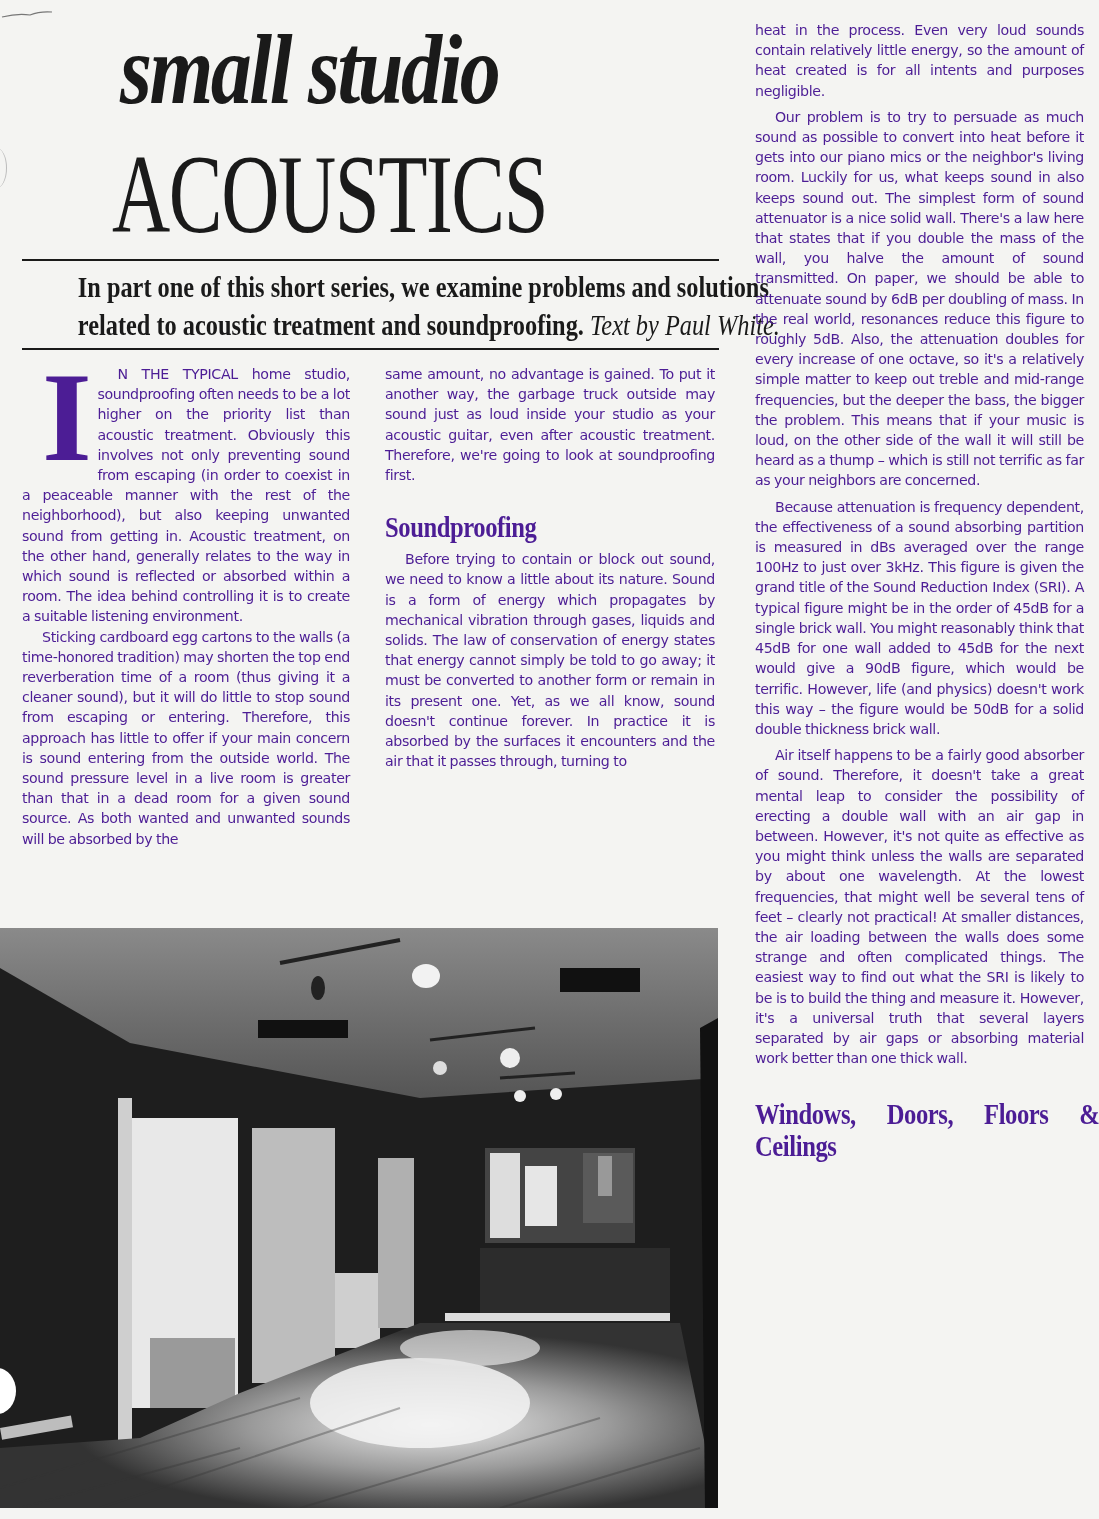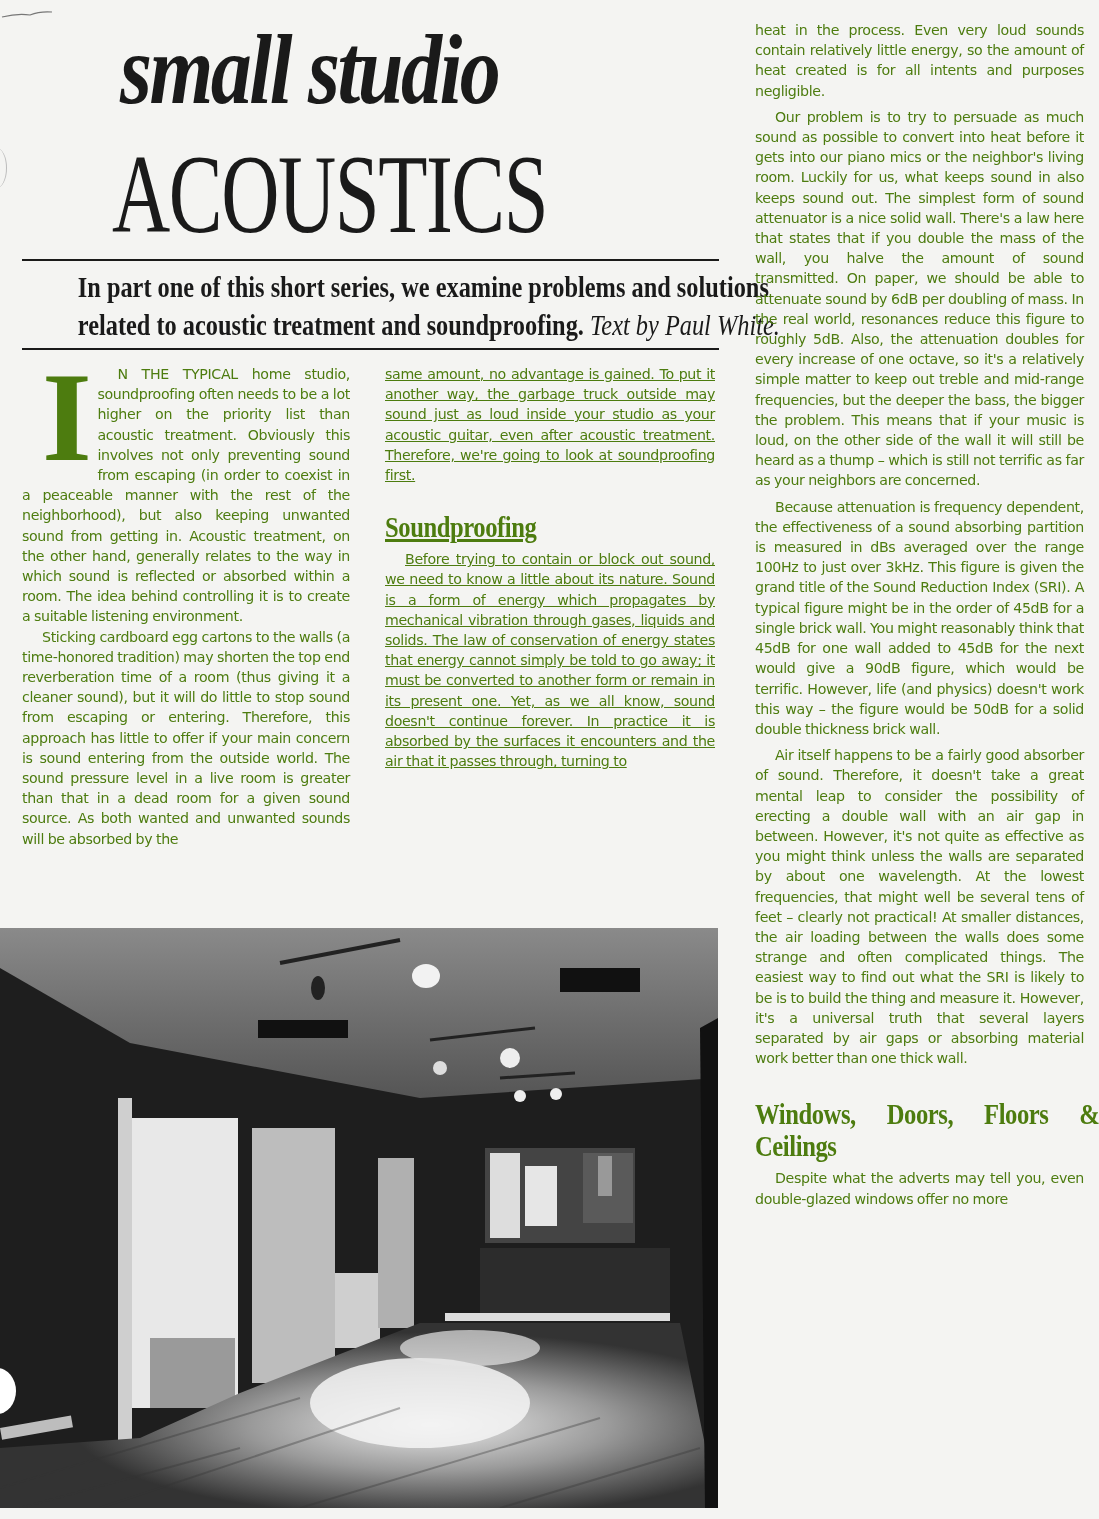--- a/index.html
+++ b/index.html
@@ -41,26 +41,26 @@
       white-space: nowrap;
     }
     .standfirst .credit { font-style: italic; font-weight: normal; }
     .col {
       position: absolute;
       font-family: "DejaVu Sans", sans-serif;
       font-size: 14.2px; line-height: 20.2px;
       text-align: justify;
       letter-spacing: -0.35px;
       word-spacing: -0.5px;
-      color: #4d7c0f;
+      color: #4c1d95;
     }
     .col p { margin: 0; text-indent: 20px; }
     .col p.noindent { text-indent: 0; }
     .col1 { left: 22px; top: 364px; width: 328px; }
-    .col2 { left: 385px; top: 364px; width: 330px; text-decoration: underline; }
+    .col2 { left: 385px; top: 364px; width: 330px; }
     .col3 { left: 755px; top: 20px; width: 329px; }
     .dropcap {
       float: left;
       font-family: "Liberation Serif", serif;
       font-weight: bold;
       font-size: 128px; line-height: 98px;
       margin: 4px 6px 0 0;
       height: 100px;
     }
     .dropcap-line { text-indent: 0; }
@@ -117,21 +117,20 @@
   <div class="subhead">Soundproofing</div>
   <p>Before trying to contain or block out sound, we need to know a little about its nature. Sound is a form of energy which propagates by mechanical vibration through gases, liquids and solids. The law of conservation of energy states that energy cannot simply be told to go away; it must be converted to another form or remain in its present one. Yet, as we all know, sound doesn't continue forever. In practice it is absorbed by the surfaces it encounters and the air that it passes through, turning to</p>
 </div>
 
 <div class="col col3">
   <p class="noindent">heat in the process. Even very loud sounds contain relatively little energy, so the amount of heat created is for all intents and purposes negligible.</p>
   <p style="margin-top:6px">Our problem is to try to persuade as much sound as possible to convert into heat before it gets into our piano mics or the neighbor's living room. Luckily for us, what keeps sound in also keeps sound out. The simplest form of sound attenuator is a nice solid wall. There's a law here that states that if you double the mass of the wall, you halve the amount of sound transmitted. On paper, we should be able to attenuate sound by 6dB per doubling of mass. In the real world, resonances reduce this figure to roughly 5dB. Also, the attenuation doubles for every increase of one octave, so it's a relatively simple matter to keep out treble and mid-range frequencies, but the deeper the bass, the bigger the problem. This means that if your music is loud, on the other side of the wall it will still be heard as a thump – which is still not terrific as far as your neighbors are concerned.</p>
   <p style="margin-top:6px">Because attenuation is frequency dependent, the effectiveness of a sound absorbing partition is measured in dBs averaged over the range 100Hz to just over 3kHz. This figure is given the grand title of the Sound Reduction Index (SRI). A typical figure might be in the order of 45dB for a single brick wall. You might reasonably think that 45dB for one wall added to 45dB for the next would give a 90dB figure, which would be terrific. However, life (and physics) doesn't work this way – the figure would be 50dB for a solid double thickness brick wall.</p>
   <p style="margin-top:6px">Air itself happens to be a fairly good absorber of sound. Therefore, it doesn't take a great mental leap to consider the possibility of erecting a double wall with an air gap in between. However, it's not quite as effective as you might think unless the walls are separated by about one wavelength. At the lowest frequencies, that might well be several tens of feet – clearly not practical! At smaller distances, the air loading between the walls does some strange and often complicated things. The easiest way to find out what the SRI is likely to be is to build the thing and measure it. However, it's a universal truth that several layers separated by air gaps or absorbing material work better than one thick wall.</p>
   <div class="subhead two">Windows, Doors, Floors &amp; Ceilings</div>
-  <p>Despite what the adverts may tell you, even double-glazed windows offer no more</p>
 </div>
 
 <div class="photo" title="Black-and-white photo of an empty studio room with parquet floor, ceiling track lights, open door and control room window">
   <svg width="718" height="580" viewBox="0 0 718 580">
     <defs>
       <linearGradient id="ceil" x1="0" y1="0" x2="0" y2="1">
         <stop offset="0" stop-color="#8a8a8a"></stop>
           <stop offset="1" stop-color="#555"></stop>
       </linearGradient>
       <radialGradient id="floorGlow" cx="0.6" cy="0.55" r="0.5">

